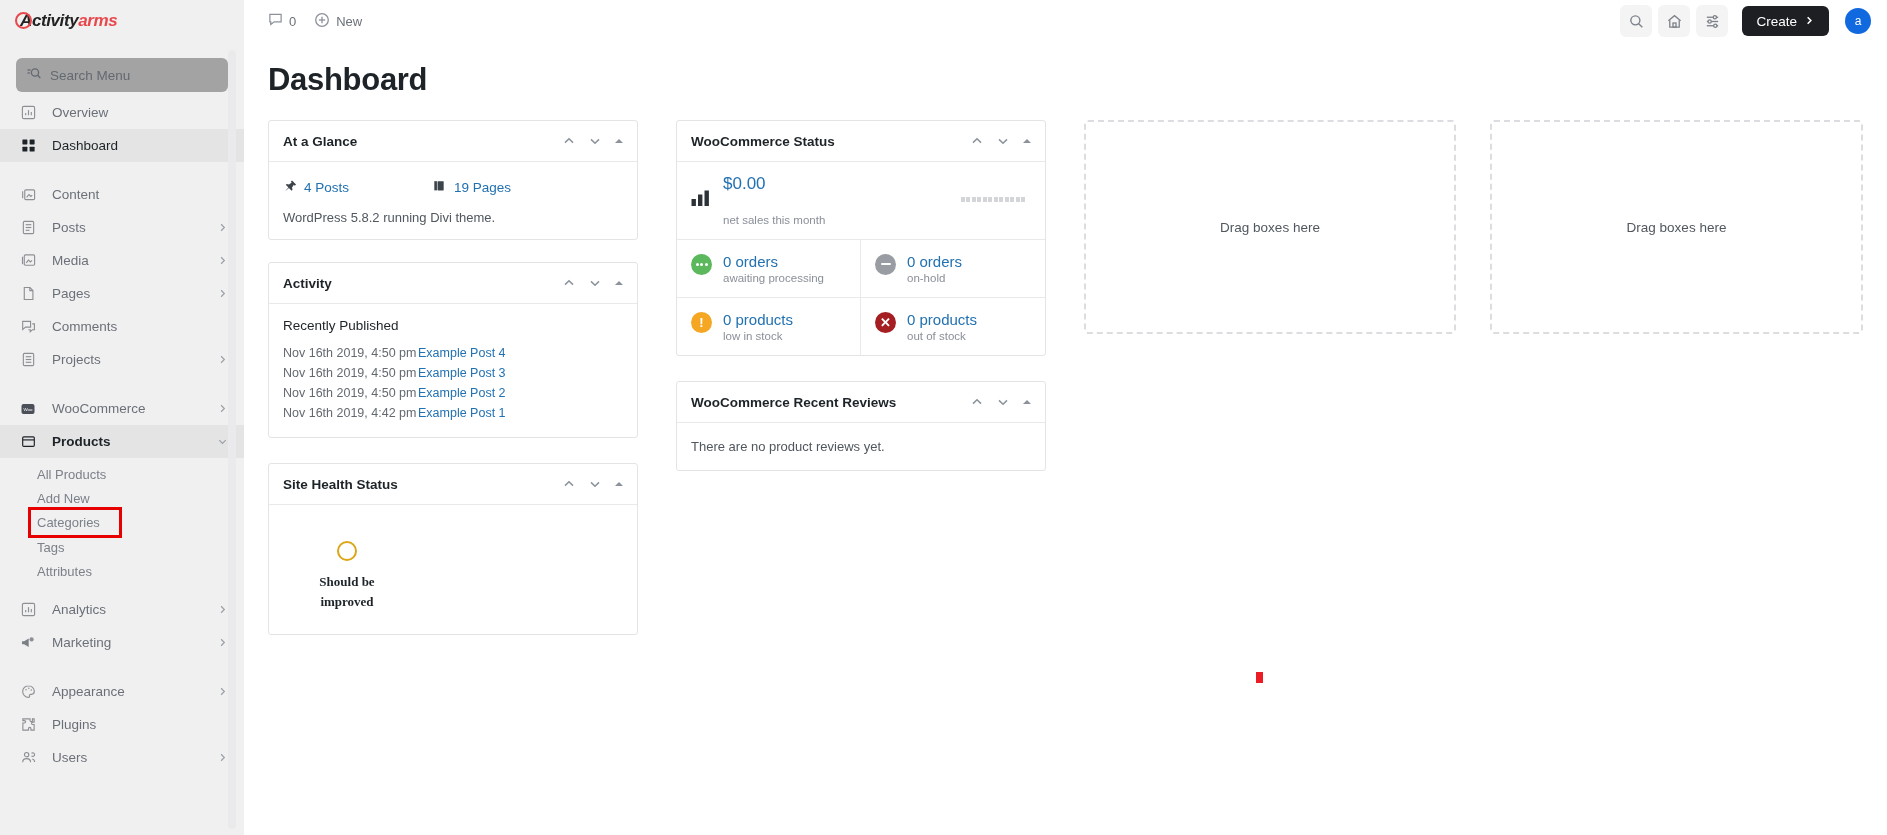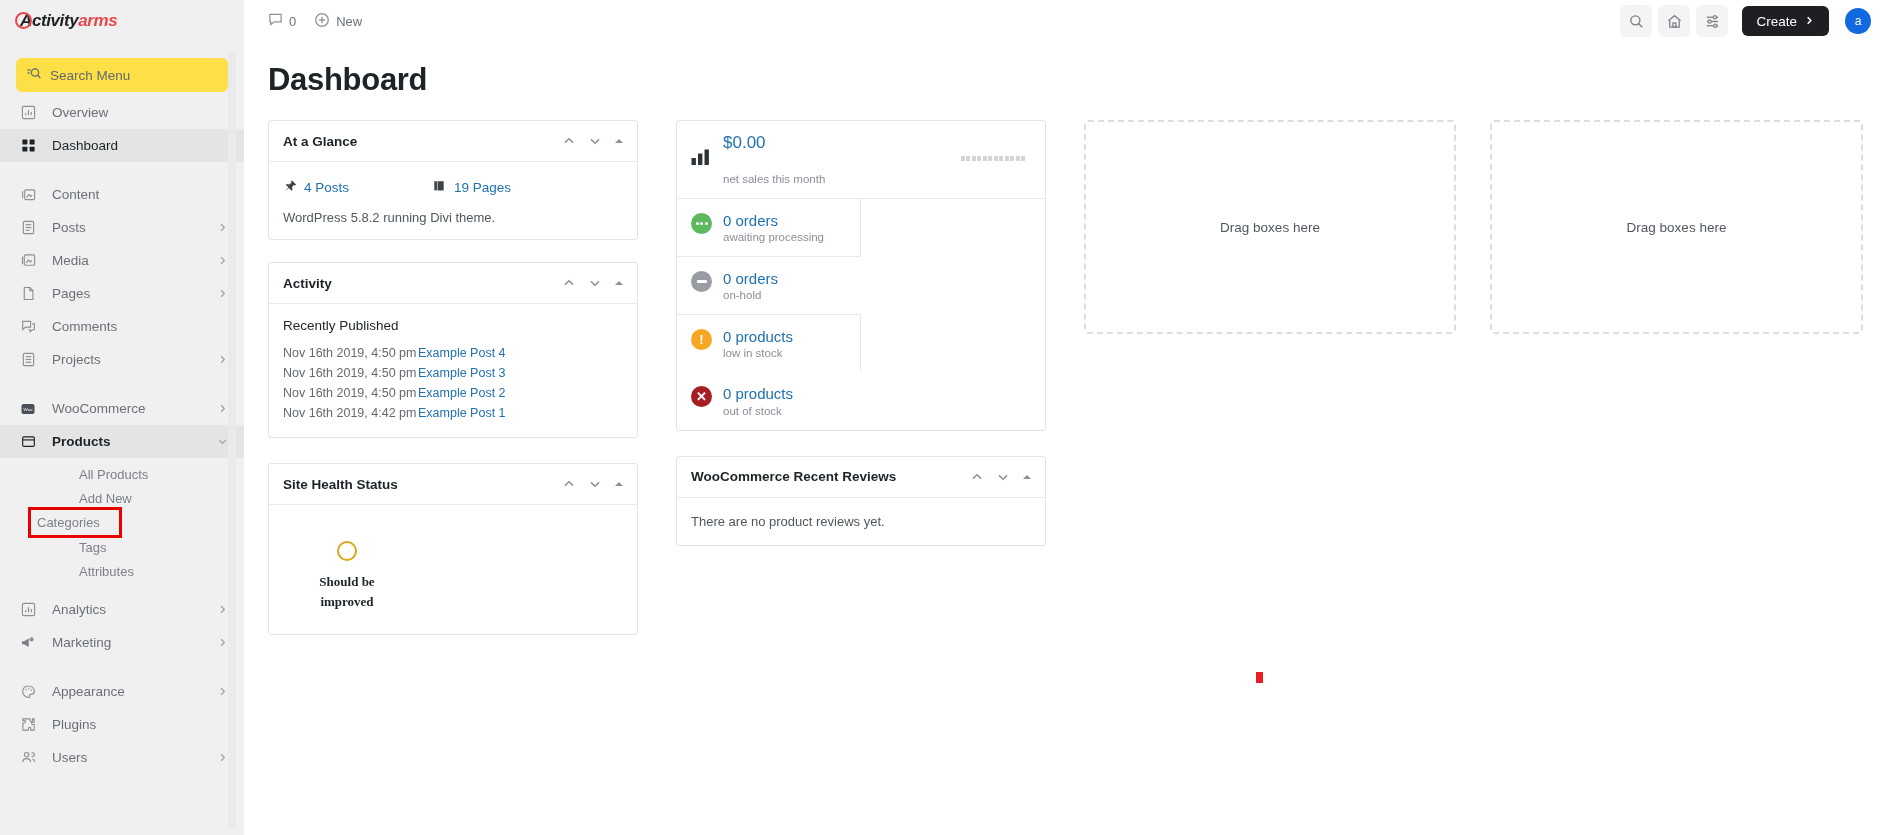--- a/index.html
+++ b/index.html
@@ -38,21 +38,21 @@
     border: 2px solid #e8474c;
     border-radius: 50%;
     position: relative;
     vertical-align: -3px;
     margin-right: -12px;
   }
 
   .search-box {
     margin: 16px 16px 0 16px;
     height: 34px;
-    background: #fde047;
+    background: #a3a3a3;
     border-radius: 6px;
     display: flex; align-items: center;
     padding: 0 10px;
     cursor: text;
   }
   .search-box svg { flex: 0 0 16px; }
   .search-box input {
     border: none; outline: none; background: transparent;
     font-family: "Liberation Sans", sans-serif;
     font-size: 13.5px; color: #4b4f58;
@@ -95,21 +95,20 @@
   .nav-item.products-active .lbl { color: #1d2327; font-weight: 600; }
   .nav-item.products-active .ico { color: #1d2327; }
 
   .sub-item {
     height: 24px;
     display: flex; align-items: center;
     padding-left: 37px;
     font-size: 13px; color: #7c8189;
     cursor: pointer;
     position: relative;
-    margin-left: 42px;
   }
   .sub-item.hl {
     outline: 3px solid #e70000;
     width: 88px;
     margin-left: 31px;
     padding-left: 6px;
     height: 25px;
   }
 
   .sb-track {
@@ -233,21 +232,21 @@
   }
   .woo-net .bars { margin-right: 12px; }
   .woo-amount { font-size: 17px; color: #2271b1; line-height: 1.15; cursor: pointer; }
   .woo-sub { font-size: 11.5px; color: #8a8f98; margin-top: 20px; }
   .spark {
     margin-left: auto; margin-right: 6px;
     display: flex; gap: 1.5px; align-items: flex-end;
   }
   .spark i { display: block; width: 4px; height: 5px; background: #d3d5d8; }
 
-  .woo-grid { display: flex; flex-wrap: wrap; flex-direction: column; }
+  .woo-grid { display: flex; flex-wrap: wrap; }
   .woo-cell {
     width: 50%; display: flex; align-items: flex-start; gap: 11px;
     padding: 13px 12px 13px 14px;
     border-bottom: 1px solid #e8e9ea;
   }
   .woo-cell:nth-child(odd) { border-right: 1px solid #e8e9ea; }
   .woo-cell:nth-child(3), .woo-cell:nth-child(4) { border-bottom: none; }
   .woo-cell .cnum { font-size: 15px; color: #2271b1; line-height: 1.15; cursor: pointer; }
   .woo-cell .cdesc { font-size: 11.5px; color: #8a8f98; margin-top: 2px; }
   .badge {
@@ -725,20 +724,40 @@
               </div>
             </div>
           </div>
         </div>
 
       </div>
 
       <div class="col">
 
         <div class="widget">
+          <div class="w-head">
+            <span class="w-title">WooCommerce Status</span>
+            <span class="w-ctrls">
+              <span class="w-ctrl">
+                  <svg width="14" height="14" viewBox="0 0 14 14" fill="none" stroke="currentColor" stroke-width="1.5">
+                    <polyline points="3,8.6 7,4.8 11,8.6"></polyline>
+                  </svg>
+                </span>
+              <span class="w-ctrl">
+                  <svg width="14" height="14" viewBox="0 0 14 14" fill="none" stroke="currentColor" stroke-width="1.5">
+                    <polyline points="3,5.4 7,9.2 11,5.4"></polyline>
+                  </svg>
+                </span>
+              <span class="w-ctrl">
+                  <svg width="10" height="10" viewBox="0 0 10 10" fill="#8c929b">
+                    <polygon points="5,3 9,7 1,7"></polygon>
+                  </svg>
+                </span>
+            </span>
+          </div>
 
           <div class="woo-net">
             <span class="bars">
               <svg width="20" height="18" viewBox="0 0 20 18" fill="#2d3238">
                   <rect x="0.5" y="10" width="4.4" height="7"></rect>
                   <rect x="7" y="5.5" width="4.4" height="11.5"></rect>
                   <rect x="13.5" y="1.5" width="4.4" height="15.5"></rect>
                 </svg>
             </span>
             <span>

